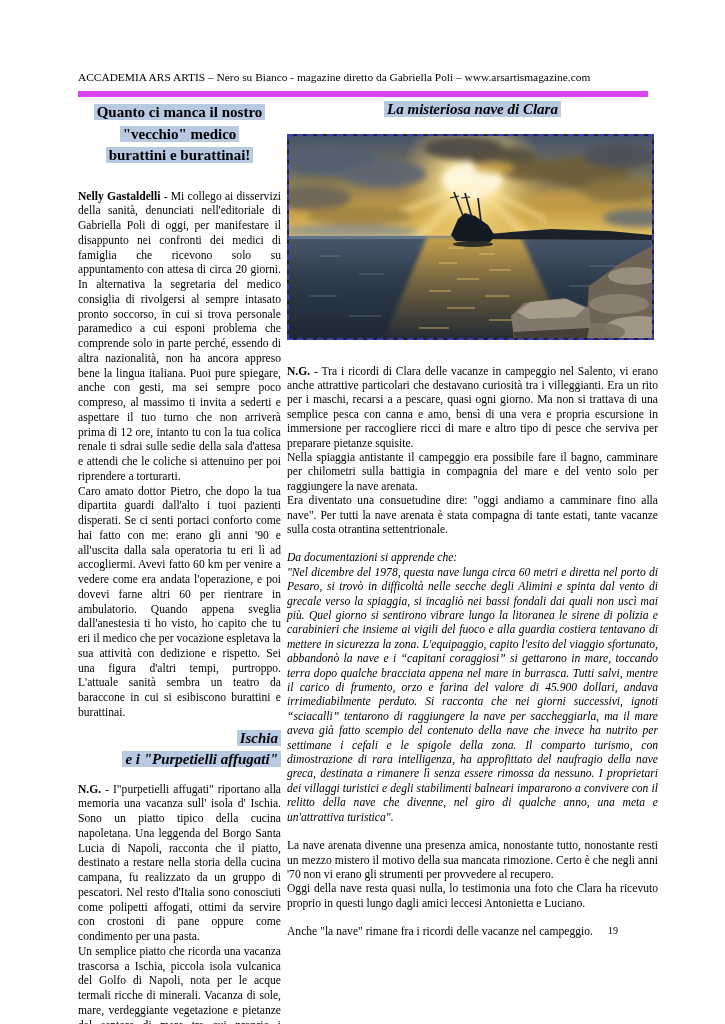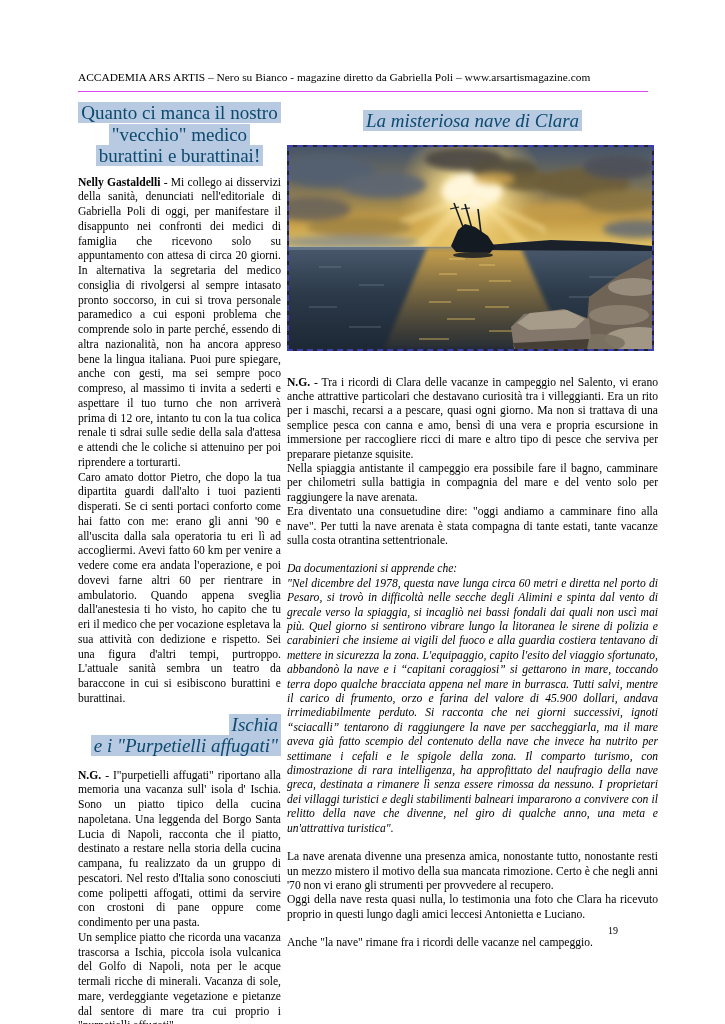--- a/index.html
+++ b/index.html
@@ -7,33 +7,33 @@
     width:725px; height:1024px;
     background:#ffffff;
     font-family:"Liberation Serif", serif;
     color:#000;
   }
   .page { position:relative; width:725px; height:1024px; overflow:hidden; background:#fff; }
 
   .header {
     position:absolute; left:78px; top:70px; width:570px;
     font-size:11.4px; line-height:14px;
-    border-bottom:1px solid #d946ef; padding-bottom:7px;
+    border-bottom:6px solid #d946ef; padding-bottom:7px;
     white-space:nowrap;
   }
 
   .col-left  { position:absolute; left:78px;  top:102px; width:203px; }
-  .col-right { position:absolute; left:287px; top:110px;  width:371px; }
-
-  .headline { text-align:center; font-weight:normal; font-size:19px; line-height:21.5px; color:#0c4a6e; }
+  .col-right { position:absolute; left:287px; top:99px;  width:371px; }
+
+  .headline { text-align:center; font-weight:bold; font-size:15px; line-height:21.5px; color:#000000; }
   .headline.it { font-style:italic; }
   .headline .hl { background:#b8c9e2; padding:0 3px; box-decoration-break:clone; }
   .tl { display:block; }
 
-  .body-text { font-size:11.6px; line-height:14.75px; text-align:justify; margin-top:9px; }
+  .body-text { font-size:11.6px; line-height:14.75px; text-align:justify; margin-top:23px; }
   .col-right .body-text { line-height:14.4px; }
   .body-text p { margin:0; }
   .lead-bold { font-weight:bold; }
   .ital { font-style:italic; }
   .gap { height:14px; }
 
   .title2 { margin-top:7px;text-align:right; }
 
   .photo-frame {
     margin-top:13px; width:363px; height:202px;

